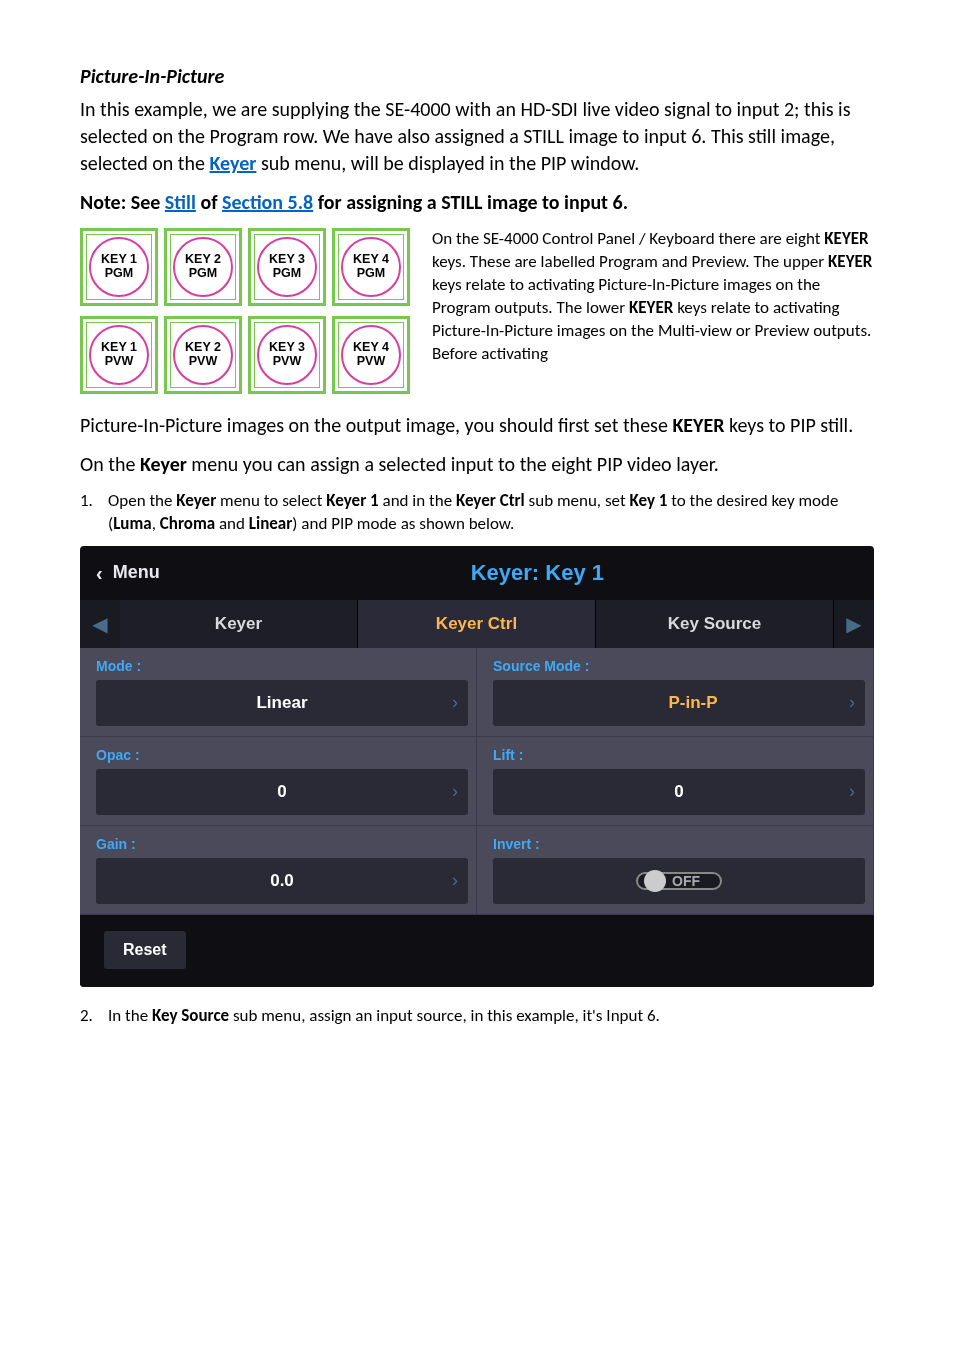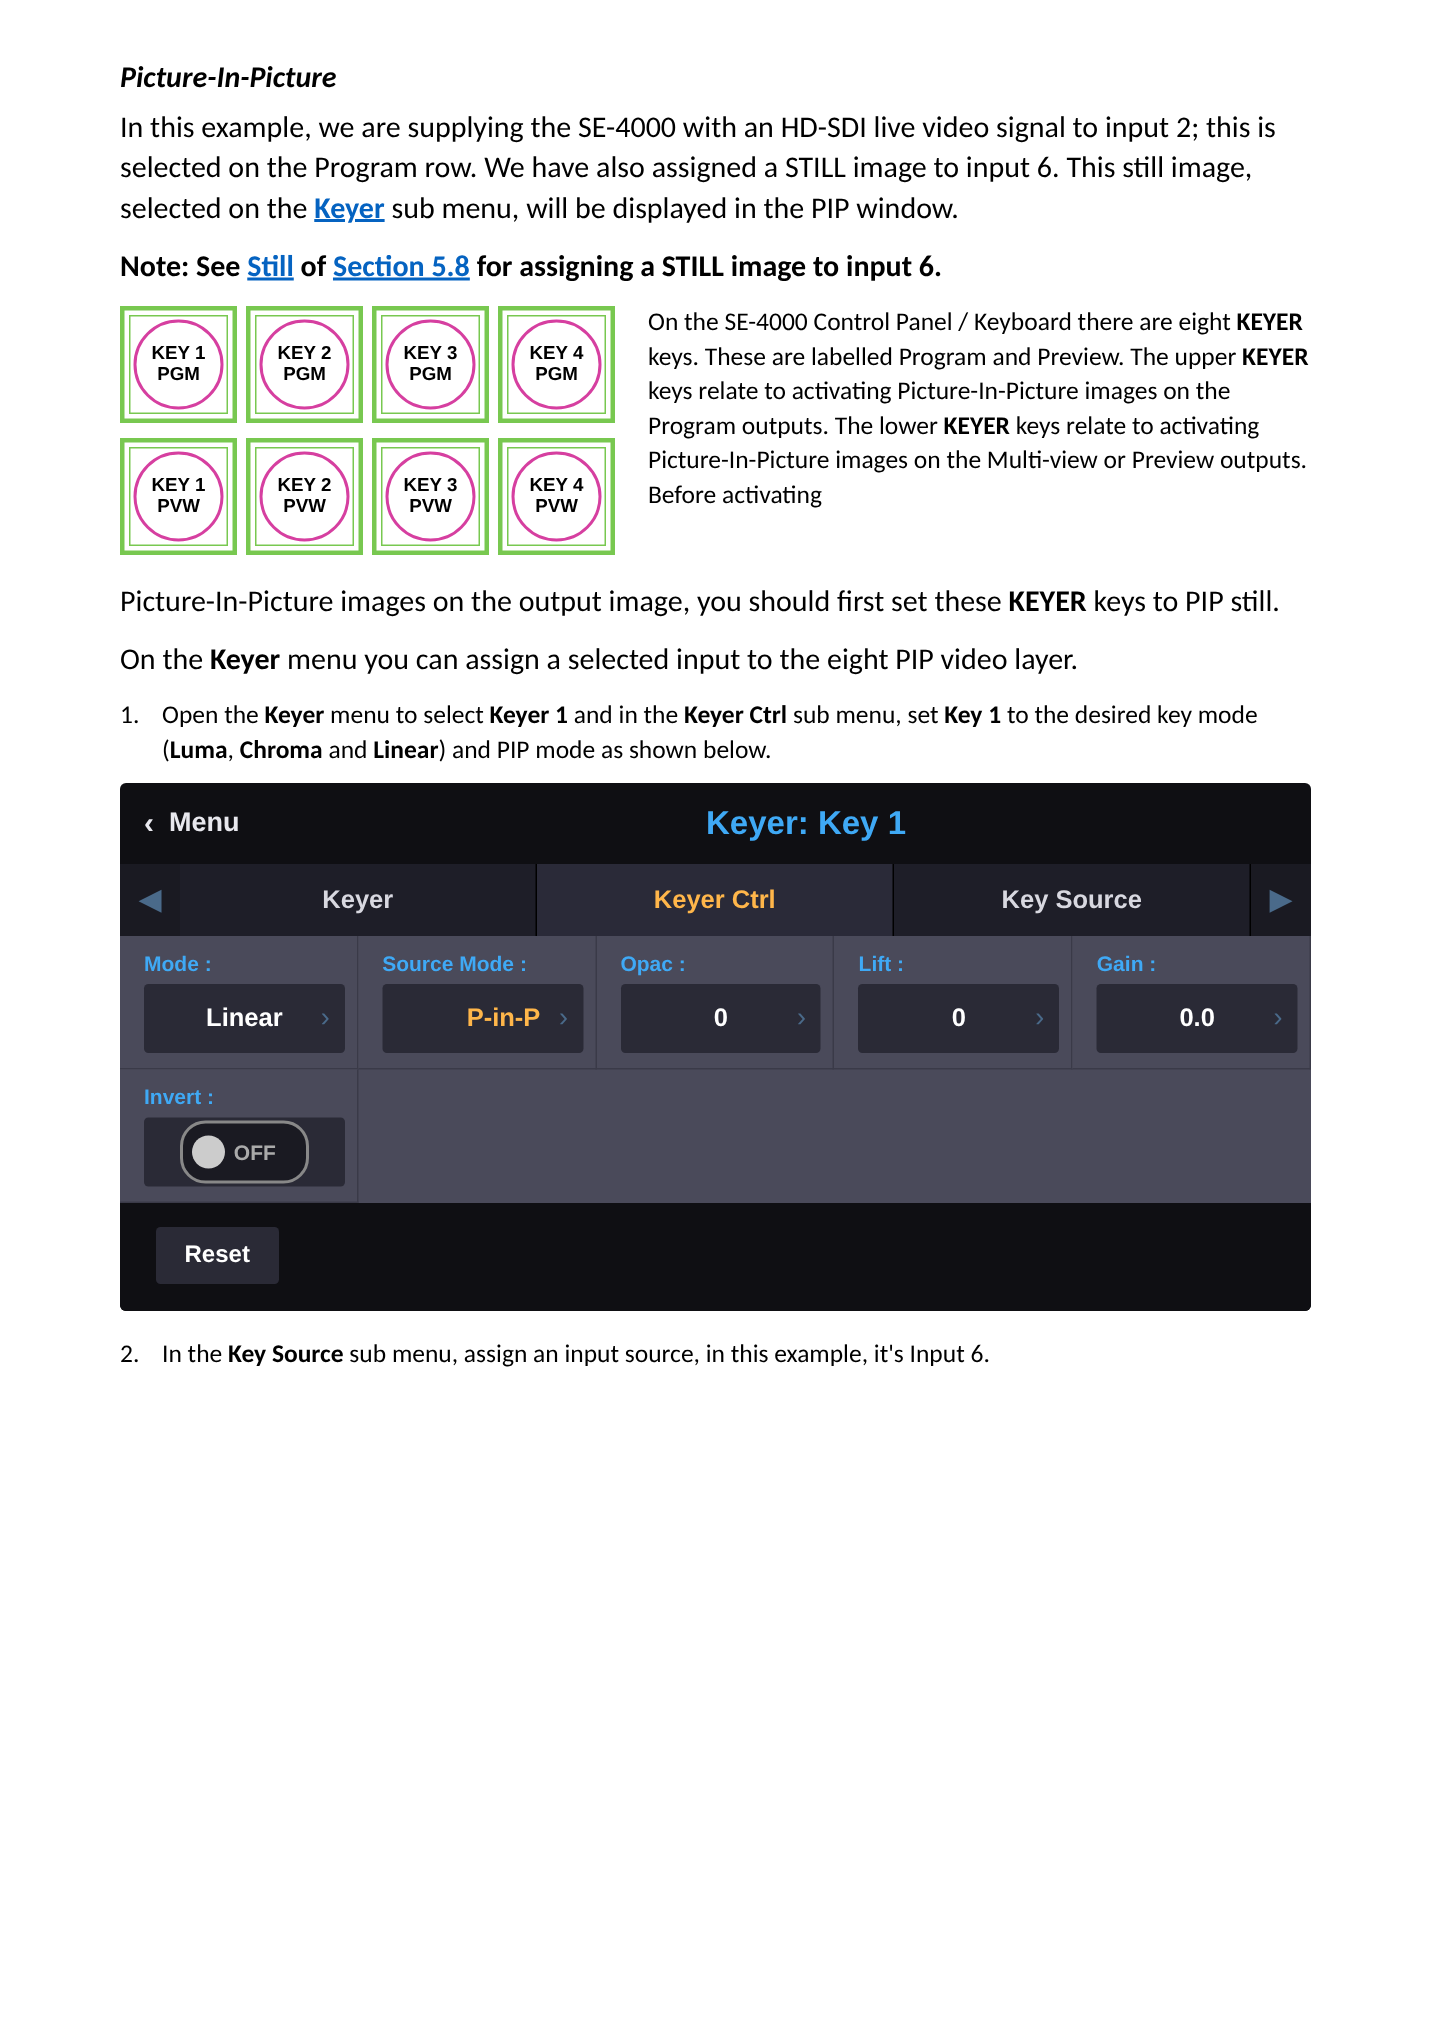--- a/index.html
+++ b/index.html
@@ -15,20 +15,21 @@
     width: 954px;
     padding: 40px 80px 40px 80px;
     box-sizing: border-box;
   }
   .section-title {
     font-style: italic;
     font-weight: bold;
     font-size: 20px;
     color: #000;
     margin-bottom: 8px;
+    margin-top: 24px;
   }
   .body-text {
     font-size: 20px;
     line-height: 1.35;
     margin-bottom: 12px;
   }
   .body-text b { font-weight: bold; }
   .link-blue-u {
     color: #0563c1;
     font-weight: bold;
@@ -159,21 +160,21 @@
     padding: 14px 0;
     font-weight: bold;
     font-size: 17px;
     border-right: 1px solid #000;
   }
   .tab:last-of-type { border-right: none; }
   .tab-inactive { color: #d8d8e0; background: #1e1e28; }
   .tab-active { color: #ffb64a; background: #2a2a38; }
   .ui-grid {
     display: grid;
-    grid-template-columns: 1fr 1fr 1fr 1fr 1fr;
+    grid-template-columns: 1fr 1fr;
     gap: 0;
     background: #4a4a5a;
   }
   .ui-cell {
     padding: 10px 8px 0 16px;
     border-right: 1px solid #3a3a48;
     border-bottom: 1px solid #3a3a48;
     background: #4a4a5a;
   }
   .cell-label {
@@ -199,21 +200,21 @@
   }
   .cell-value.hl { color: #ffb64a; margin-left: 28px; }
   .tile-chev {
     position: absolute;
     right: 10px;
     color: #4a6a8a;
     font-size: 18px;
   }
   .toggle {
     width: 86px;
-    height: 42px;
+    height: 18px;
     border-radius: 17px;
     border: 2px solid #888;
     background: #1a1a22;
     display: flex;
     align-items: center;
     padding: 0 6px;
     gap: 6px;
     box-sizing: border-box;
   }
   .toggle-knob {

